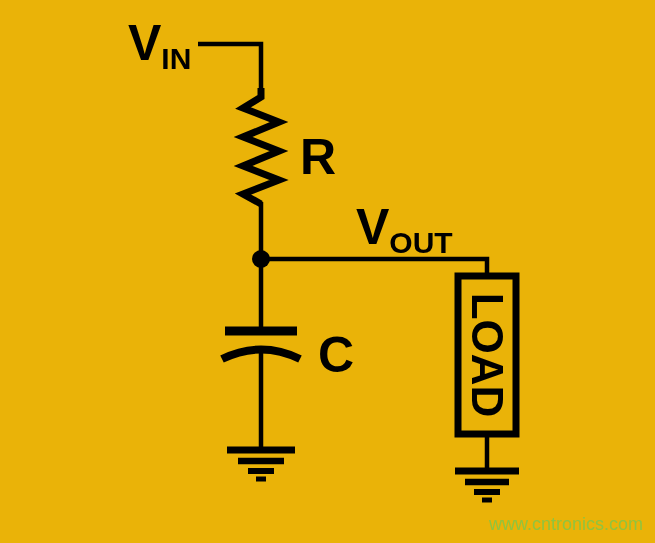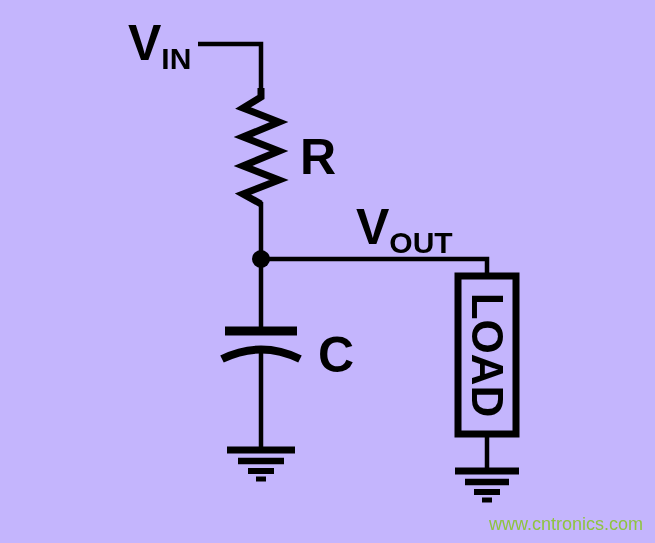--- a/index.html
+++ b/index.html
@@ -4,21 +4,21 @@
 <style>
   html, body {
     margin: 0;
     padding: 0;
     background: #ffffff;
   }
   .canvas {
     position: relative;
     width: 655px;
     height: 543px;
-    background: #c4b5fd;
+    background: #eab308;
     overflow: hidden;
     font-family: "Liberation Sans", sans-serif;
   }
   svg { display: block; }
   .sig-label {
     font-family: "Liberation Sans", sans-serif;
     font-weight: 600;
     fill: #000000;
   }
   .load-text {

